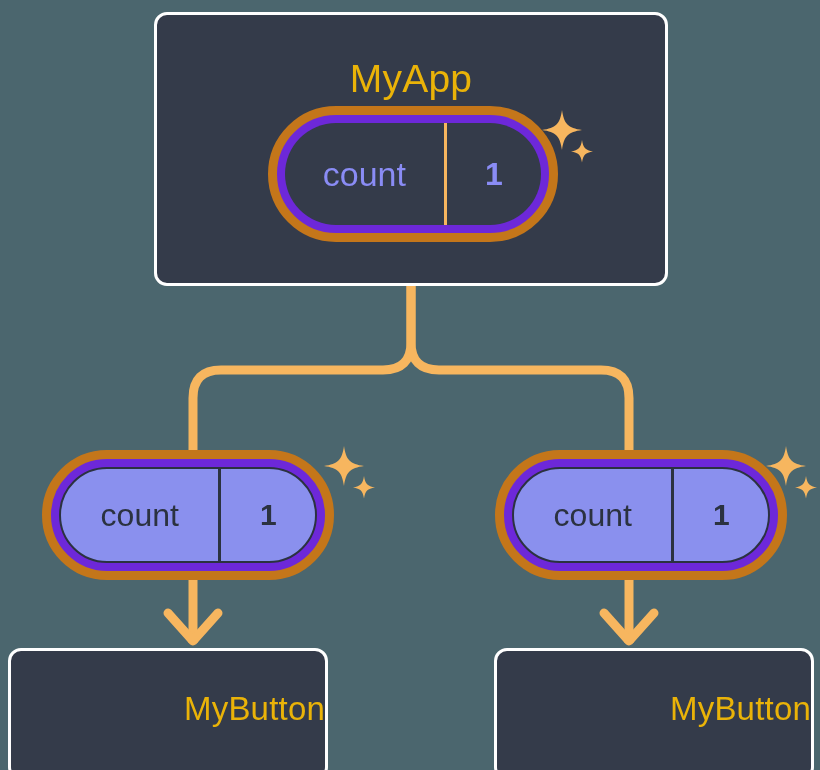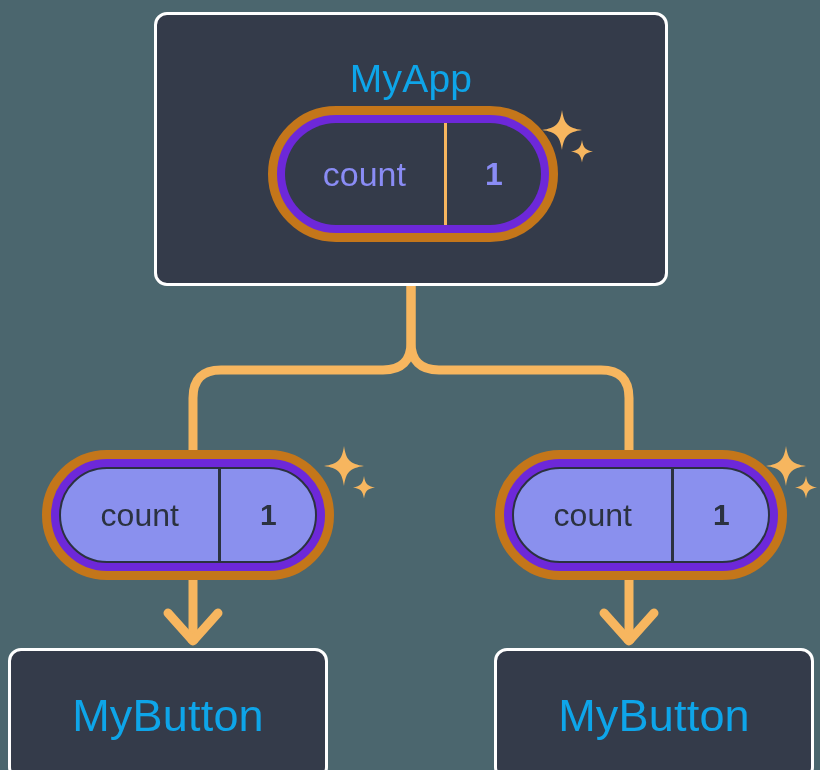--- a/index.html
+++ b/index.html
@@ -22,33 +22,33 @@
     background: #343b4a;
     border: 3px solid #ffffff;
     border-radius: 13px;
     box-sizing: border-box;
   }
   .comp-title {
     position: absolute;
     left: 0;
     right: 0;
     text-align: center;
-    color: #0ea5e9;
+    color: #eab308;
     font-family: "Liberation Sans", sans-serif;
     font-weight: 400;
     letter-spacing: 0.2px;
     white-space: nowrap;
   }
 
   #myapp-box { left: 154px; top: 12px; width: 514px; height: 274px; }
   #myapp-title { top: 42px; font-size: 39px; }
 
   #mybutton-left-box  { left: 8px;   top: 648px; width: 320px; height: 132px; }
   #mybutton-right-box { left: 494px; top: 648px; width: 320px; height: 132px; }
-  .mybutton-title { top: 39px; font-size: 45px; }
+  .mybutton-title { top: 39px; font-size: 33px; text-align: right; }
 
   
   .pill {
     position: absolute;
     box-sizing: border-box;
     border-radius: 999px;
     display: flex;
     align-items: stretch;
     
     border: 9px solid #c4761a;

